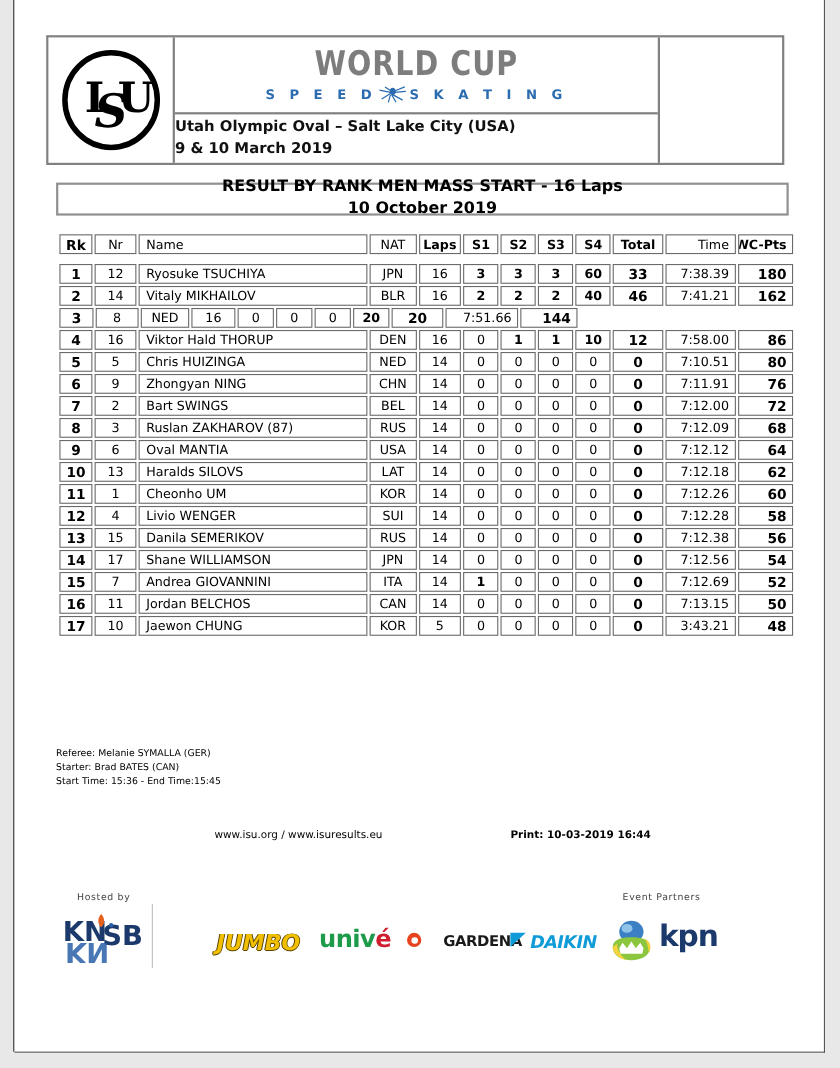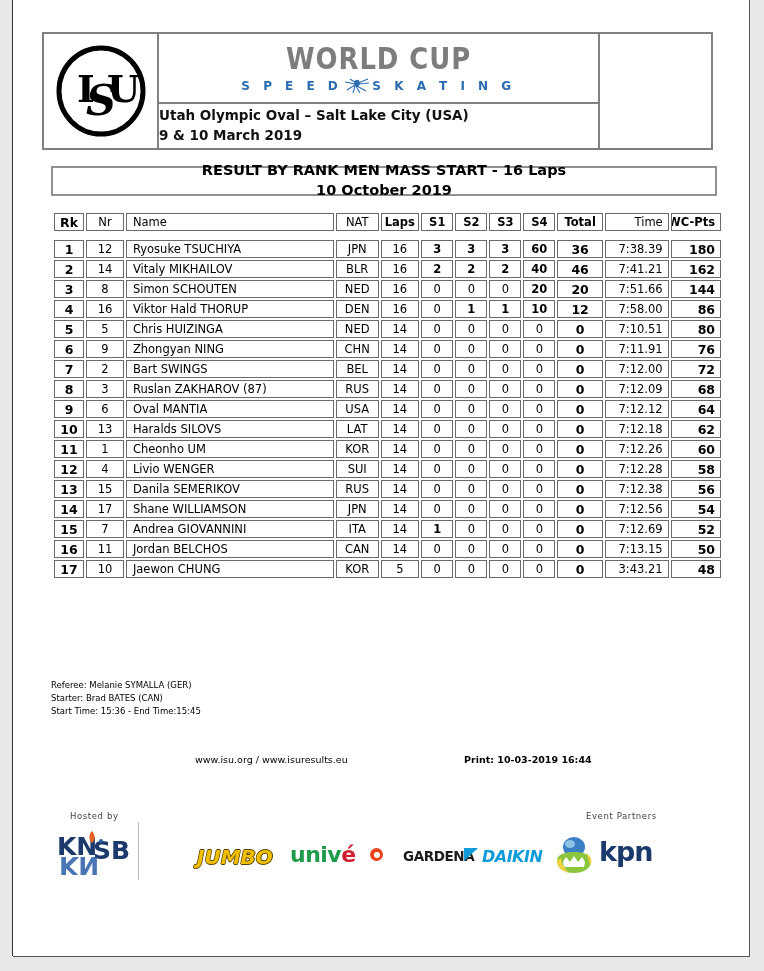--- a/index.html
+++ b/index.html
@@ -200,21 +200,20 @@
     color: #444;
     letter-spacing: .6px;
   }
   .eventpartners {
     position: absolute;
     left: 553px;
     top: 811px;
     font-size: 8.5px;
     color: #444;
     letter-spacing: .6px;
-    margin-left: 20px;
   }
   .knsb {
     position: absolute;
     left: 44px;
     top: 829px;
     width: 76px;
     height: 50px;
   }
   .divider {
     position: absolute;
@@ -363,42 +362,41 @@
         <div class="row">
           <div class="cell c-rk">1</div>
           <div class="cell c-nr">12</div>
           <div class="cell c-name">Ryosuke TSUCHIYA</div>
           <div class="cell c-nat">JPN</div>
           <div class="cell c-laps">16</div>
           <div class="cell c-s bold">3</div>
           <div class="cell c-s bold">3</div>
           <div class="cell c-s bold">3</div>
           <div class="cell c-s bold">60</div>
-          <div class="cell c-tot">36</div>
+          <div class="cell c-tot">33</div>
           <div class="cell c-time">7:38.39</div>
           <div class="cell c-wc">180</div>
         </div>
         <div class="row">
           <div class="cell c-rk">2</div>
           <div class="cell c-nr">14</div>
           <div class="cell c-name">Vitaly MIKHAILOV</div>
           <div class="cell c-nat">BLR</div>
           <div class="cell c-laps">16</div>
           <div class="cell c-s bold">2</div>
           <div class="cell c-s bold">2</div>
           <div class="cell c-s bold">2</div>
           <div class="cell c-s bold">40</div>
           <div class="cell c-tot">46</div>
           <div class="cell c-time">7:41.21</div>
           <div class="cell c-wc">162</div>
         </div>
         <div class="row">
           <div class="cell c-rk">3</div>
           <div class="cell c-nr">8</div>
-          <div class="cell c-name">Simon SCHOUTEN</div>
           <div class="cell c-nat">NED</div>
           <div class="cell c-laps">16</div>
           <div class="cell c-s">0</div>
           <div class="cell c-s">0</div>
           <div class="cell c-s">0</div>
           <div class="cell c-s bold">20</div>
           <div class="cell c-tot">20</div>
           <div class="cell c-time">7:51.66</div>
           <div class="cell c-wc">144</div>
         </div>

